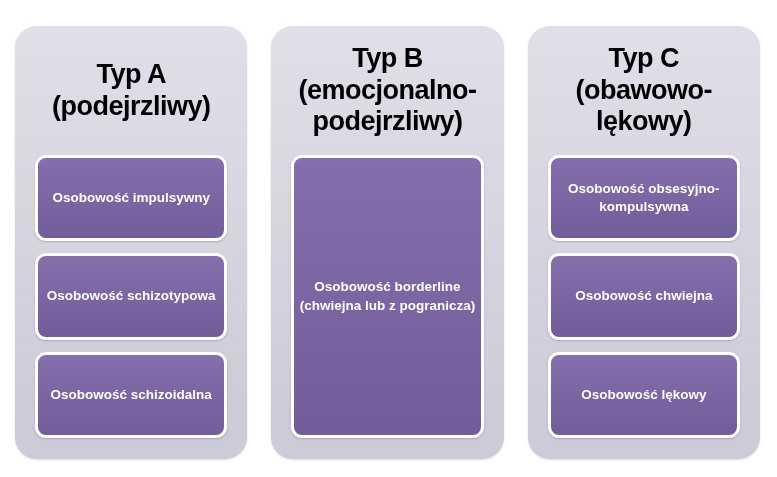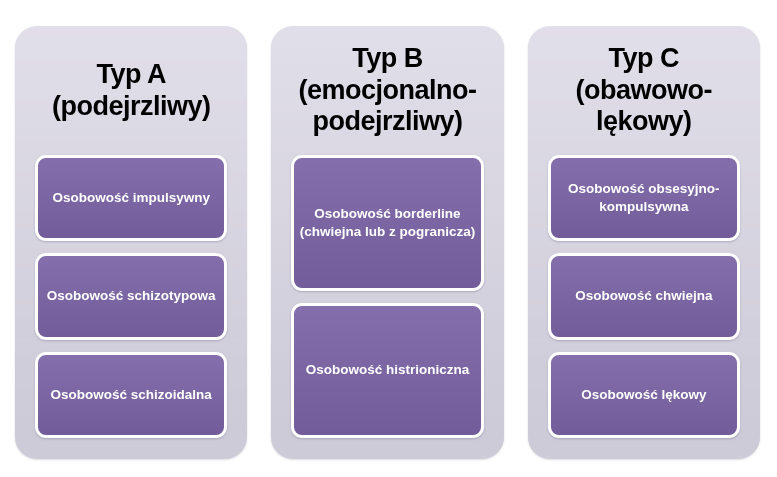--- a/index.html
+++ b/index.html
@@ -102,23 +102,20 @@
 
     <section class="panel">
       <h2 class="panel-title">Typ B
 (emocjonalno-
 podejrzliwy)</h2>
       <div class="items">
         <div class="item">
           <span class="item-label">Osobowość borderline
 (chwiejna lub z pogranicza)</span>
         </div>
-        <div class="item">
-          <span class="item-label">Osobowość histrioniczna</span>
-        </div>
       </div>
     </section>
 
     <section class="panel">
       <h2 class="panel-title">Typ C
 (obawowo-
 lękowy)</h2>
       <div class="items">
         <div class="item">
           <span class="item-label">Osobowość obsesyjno-

